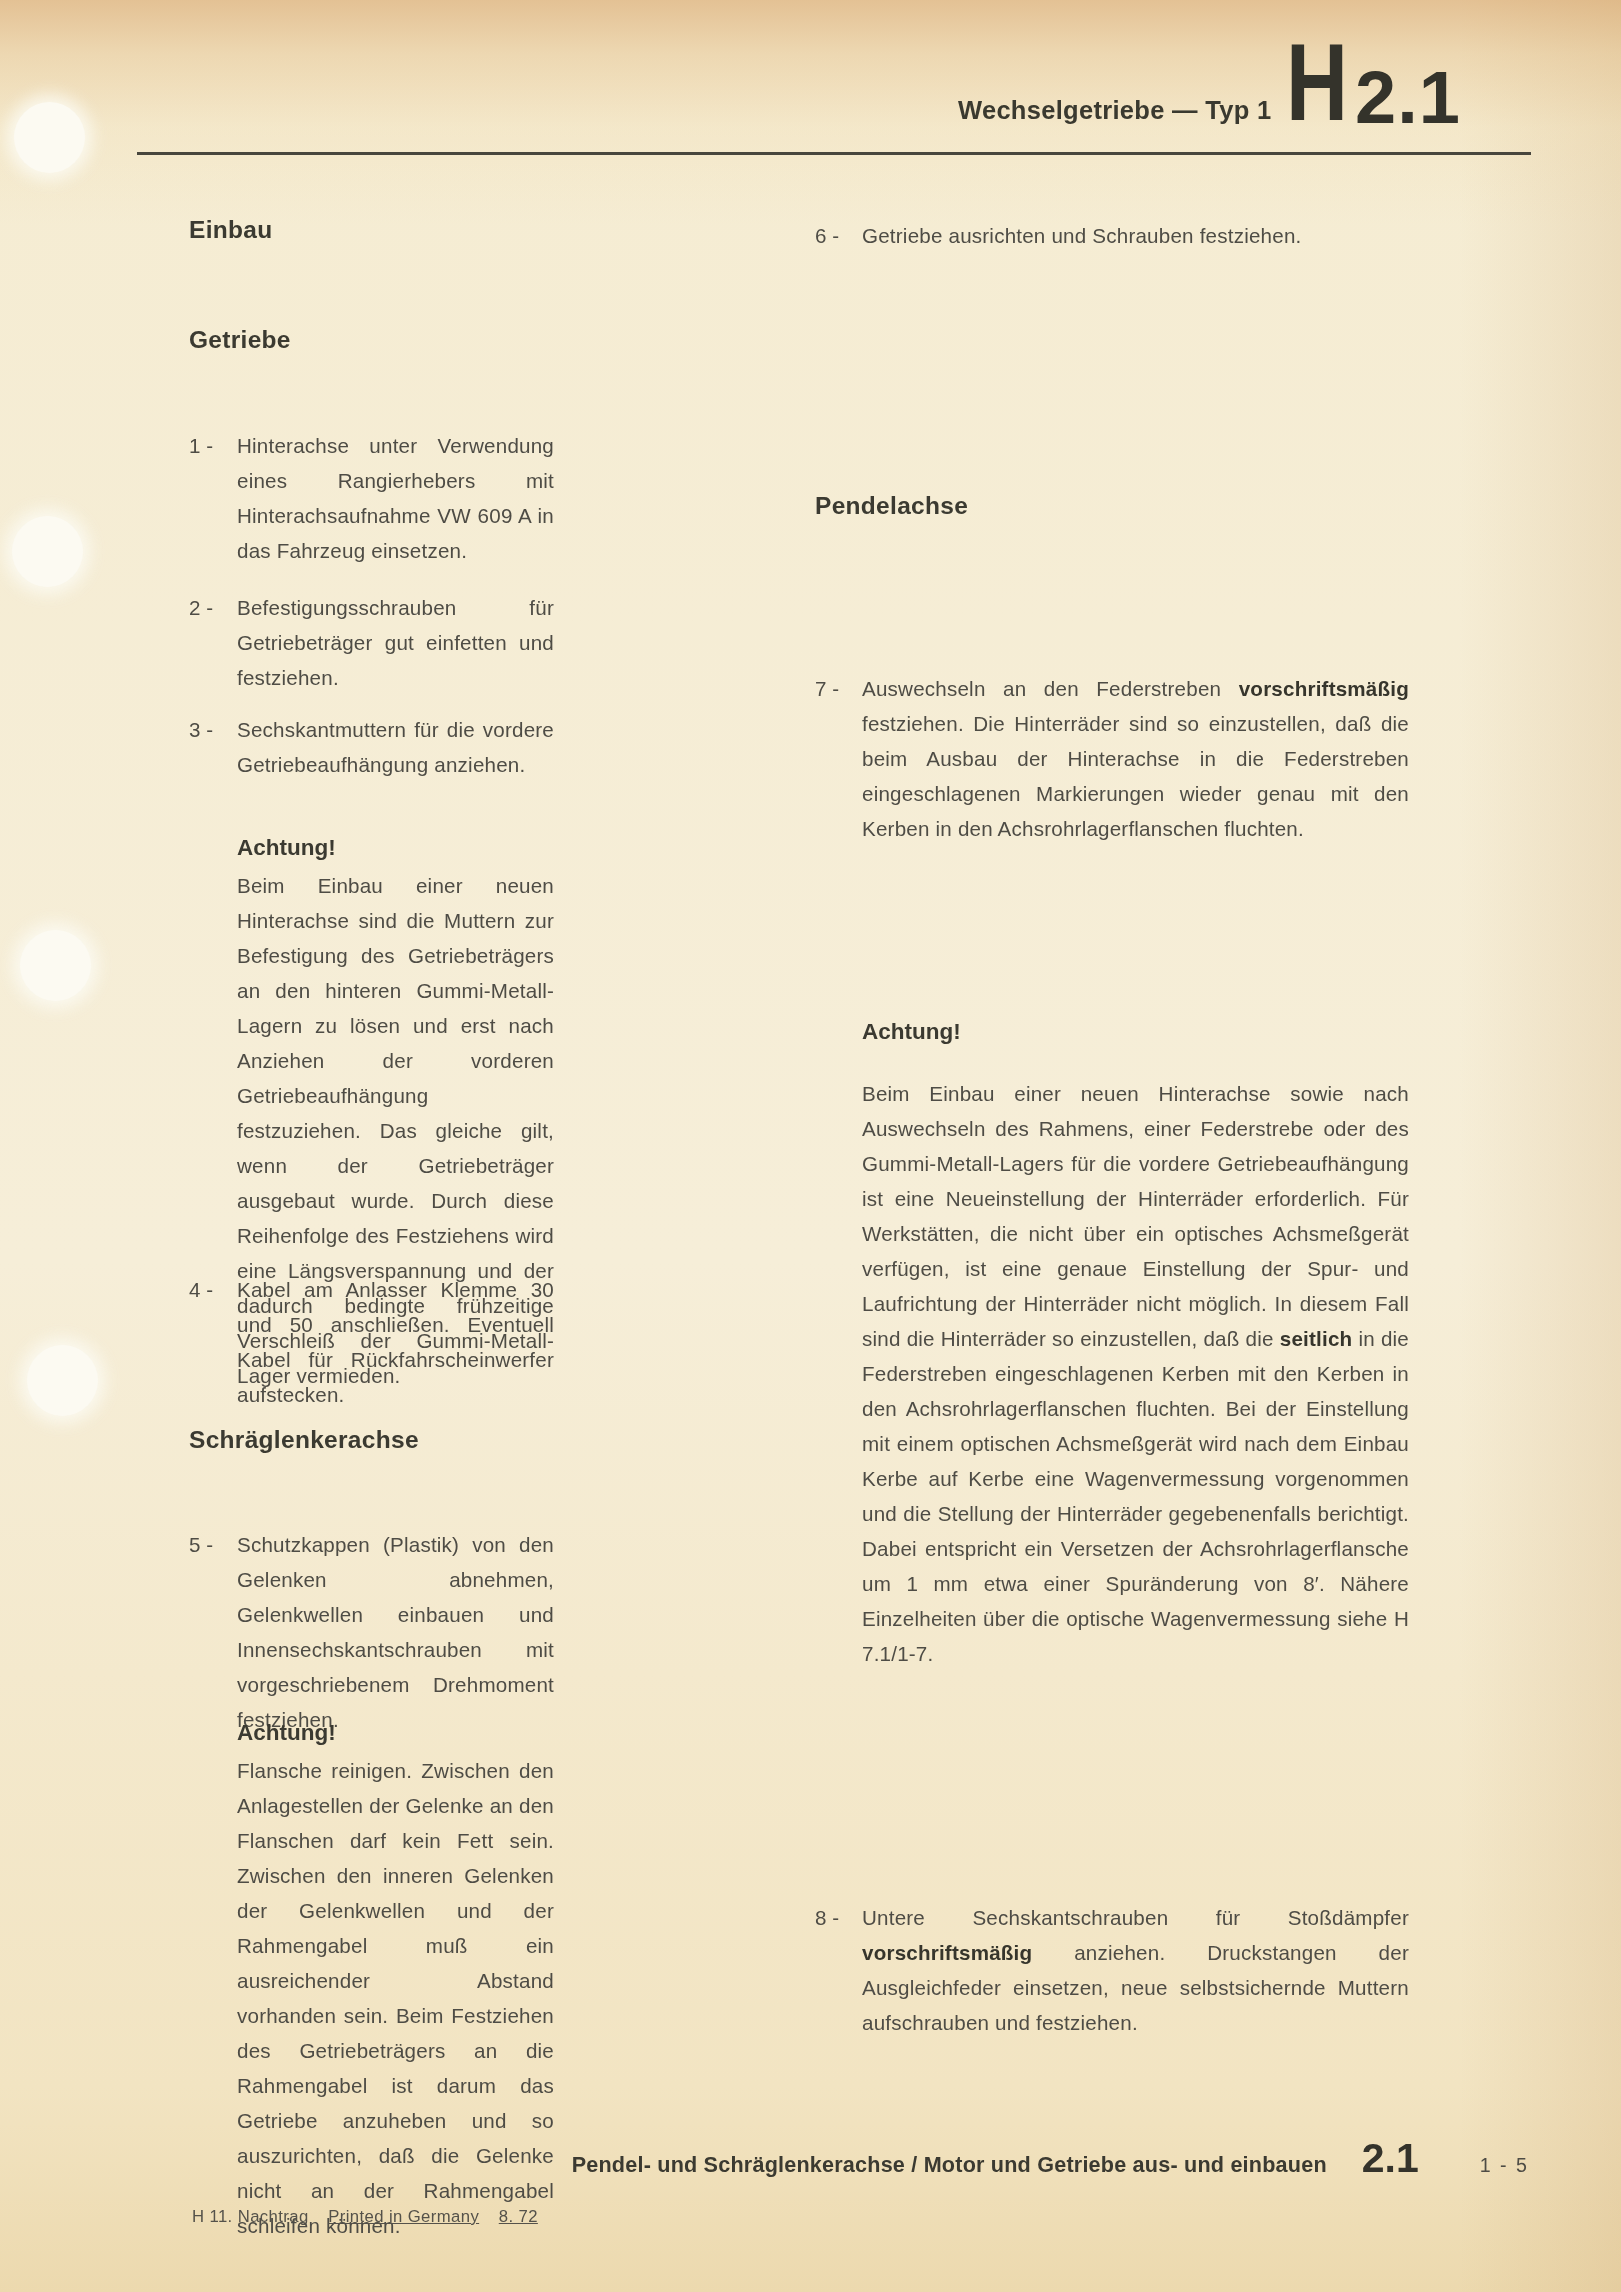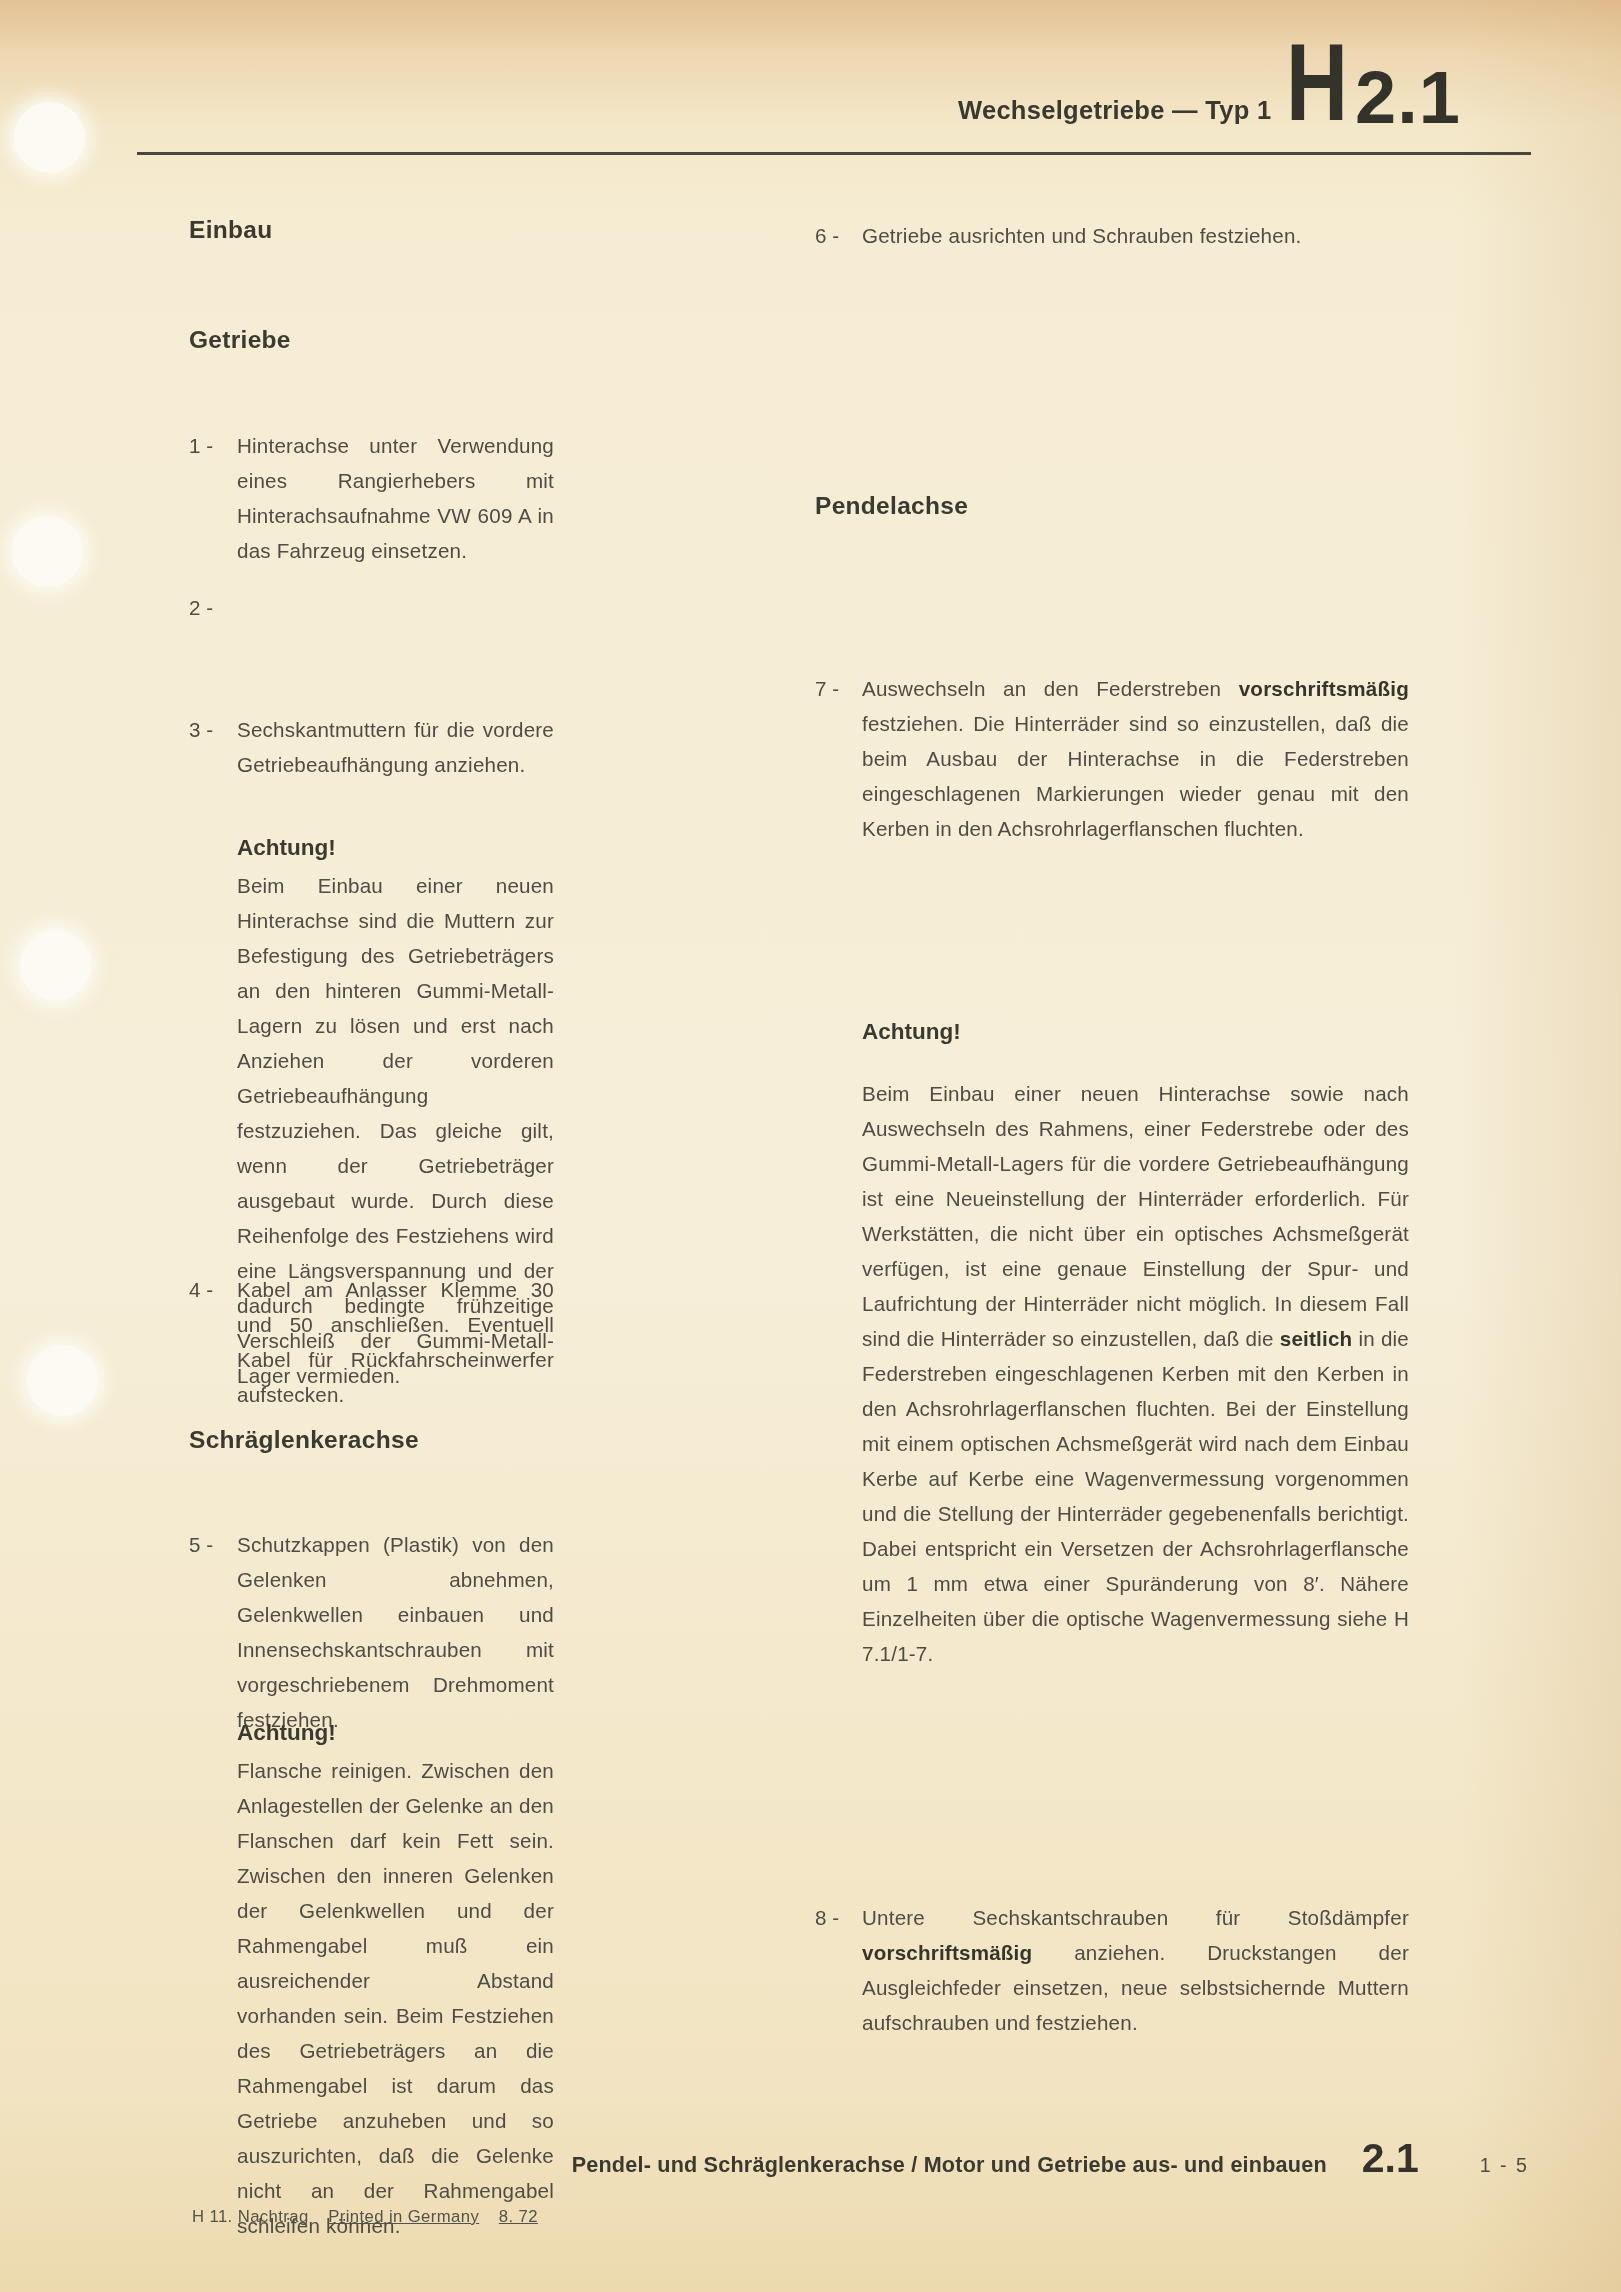--- a/index.html
+++ b/index.html
@@ -89,20 +89,21 @@
 
     <h2 class="sec blk" style="top:326px;">Getriebe</h2>
 
     <div class="step blk" style="top:428px; width:365px;">
       <span class="step-label">1 -</span>
       <p class="step-text">Hinterachse unter Verwendung eines Rangierhebers mit Hinterachsaufnahme VW 609 A in das Fahrzeug einsetzen.</p>
     </div>
 
     <div class="step blk" style="top:590px; width:365px;">
       <span class="step-label">2 -</span>
+      <p class="step-text">Befestigungsschrauben für Getriebeträger gut einfetten und festziehen.</p>
     </div>
 
     <div class="step blk" style="top:712px; width:365px;">
       <span class="step-label">3 -</span>
       <p class="step-text">Sechskantmuttern für die vordere Getriebeaufhängung anziehen.</p>
     </div>
 
     <div class="att blk" style="top:835px;">
       <div class="att-title">Achtung!</div>
       <p class="att-text">Beim Einbau einer neuen Hinterachse sind die Muttern zur Befestigung des Getriebeträgers an den hinteren Gummi-Metall-Lagern zu lösen und erst nach Anziehen der vorderen Getriebeaufhängung festzuziehen. Das gleiche gilt, wenn der Getriebeträger ausgebaut wurde. Durch diese Reihenfolge des Festziehens wird eine Längsverspannung und der dadurch bedingte frühzeitige Verschleiß der Gummi-Metall-Lager vermieden.</p>

